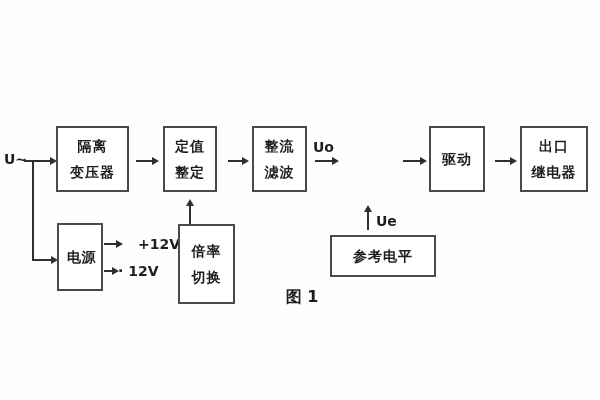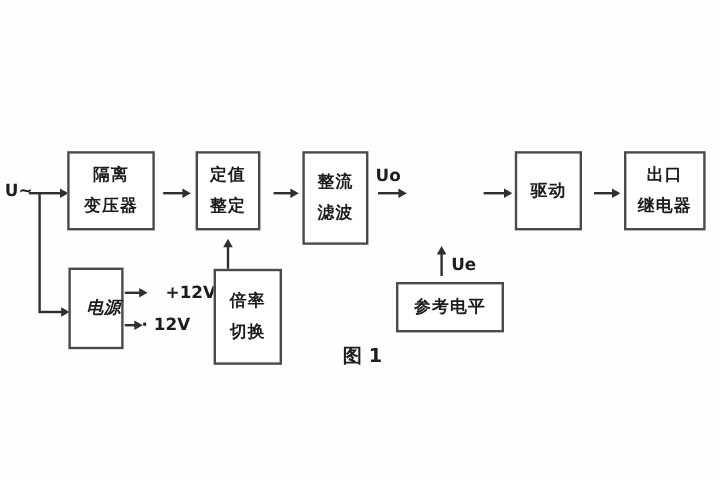--- a/index.html
+++ b/index.html
@@ -12,21 +12,21 @@
     position:relative;width:600px;height:400px;background:#fefefe;
     font-family:"DejaVu Sans","Liberation Sans",sans-serif;
     color:var(--text);overflow:hidden;
   }
   .box{
     position:absolute;box-sizing:border-box;border:2px solid var(--border);
     background:#fff;display:flex;flex-direction:column;align-items:center;
     justify-content:center;gap:12px;font-size:14px;font-weight:600;
     line-height:14px;letter-spacing:1px;white-space:nowrap;
   }
-  .box.left-align{align-items:flex-end;padding-left:3px;letter-spacing:0.5px;font-style:italic;}
+  .box.left-align{align-items:center;padding-left:3px;letter-spacing:0.5px;}
   .lbl{
     position:absolute;font-size:14px;font-weight:600;white-space:nowrap;
   }
   .harrow{position:absolute;height:0;}
   .harrow::before{
     content:"";position:absolute;left:0;right:5px;top:-1px;height:2px;background:var(--line);
   }
   .harrow::after{
     content:"";position:absolute;right:-1px;top:-4px;width:0;height:0;
     border-top:4px solid transparent;border-bottom:4px solid transparent;
@@ -66,21 +66,21 @@
   <div class="lbl" style="left:134px;top:140px;margin-left:28px;">Ui</div>
   <div class="harrow" style="left:136px;top:161px;width:22px;"></div>
 
   <div class="box" style="left:163px;top:126px;width:54px;height:66px;">
     <span>定值</span>
     <span>整定</span>
   </div>
 
   <div class="harrow" style="left:228px;top:161px;width:20px;"></div>
 
-  <div class="box" style="left:252px;top:126px;width:55px;height:78px;">
+  <div class="box" style="left:252px;top:126px;width:55px;height:66px;">
     <span>整流</span>
     <span>滤波</span>
   </div>
 
   <div class="lbl" style="left:313px;top:139px;">Uo</div>
   <div class="harrow" style="left:315px;top:161px;width:23px;"></div>
 
 
   <div class="harrow" style="left:403px;top:161px;width:23px;"></div>
 
@@ -105,21 +105,21 @@
   <div class="harrow" style="left:104px;top:271px;width:14px;"></div>
   <div class="lbl" style="left:118px;top:263px;">· 12V</div>
 
   <div class="box" style="left:178px;top:224px;width:57px;height:80px;justify-content:center;">
     <span>倍率</span>
     <span>切换</span>
   </div>
 
   <div class="varrow" style="left:190px;top:200px;height:24px;"></div>
 
-  <div class="box" style="left:330px;top:235px;width:90px;height:42px;">
+  <div class="box" style="left:330px;top:235px;width:106px;height:42px;">
     <span>参考电平</span>
   </div>
 
   <div class="varrow" style="left:368px;top:206px;height:24px;"></div>
   <div class="lbl" style="left:376px;top:213px;">Ue</div>
 
   <div class="caption">图 1</div>
 
 </div>
 

